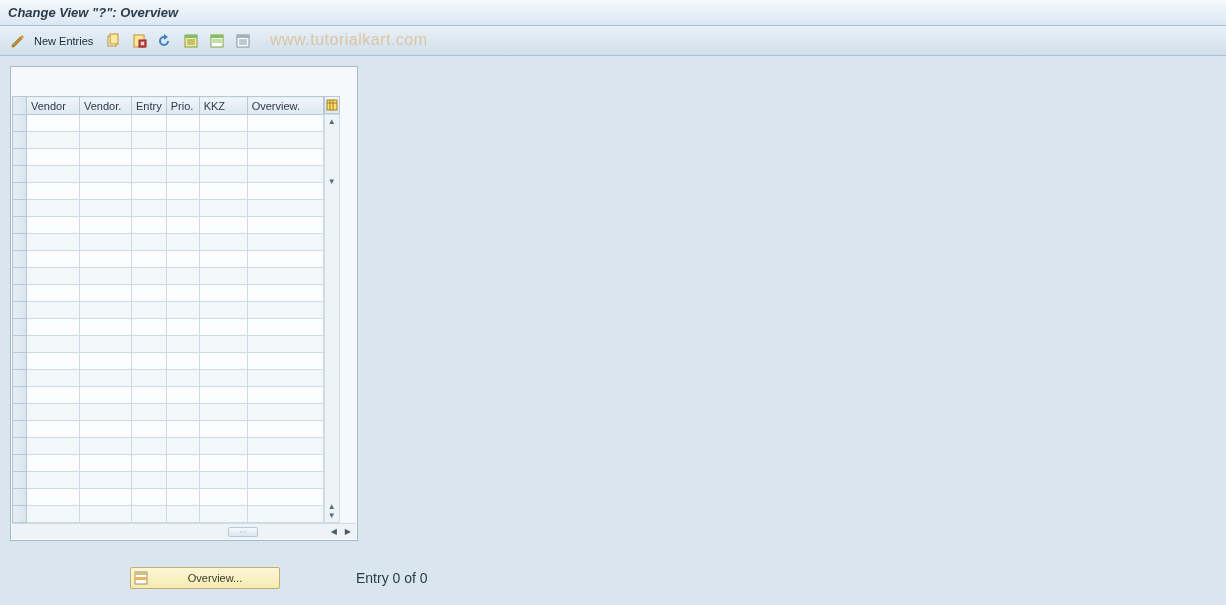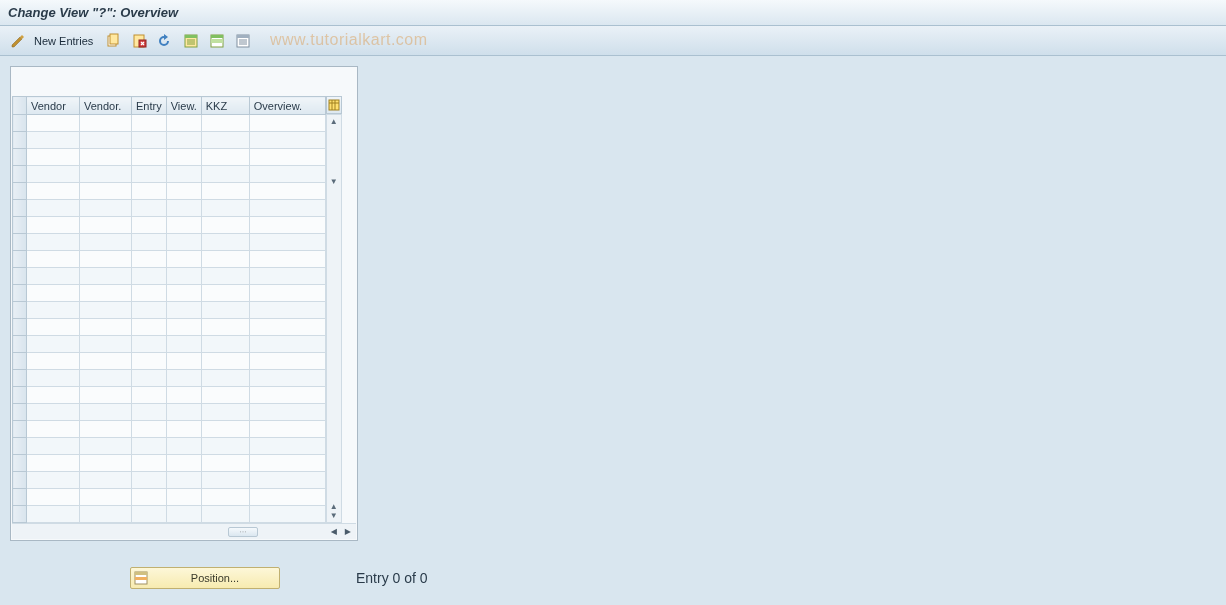--- a/index.html
+++ b/index.html
@@ -287,21 +287,21 @@
 <div class="content">
   <div class="table-container">
     <div class="table-inner">
       <table class="table-grid">
         <thead>
           <tr>
             <th class="corner-cell row-selector"></th>
             <th class="col-vendor">Vendor</th>
             <th class="col-instrum">Vendor.</th>
             <th class="col-kart">Entry</th>
-            <th class="col-prio">View.</th>
+            <th class="col-prio">Prio.</th>
             <th class="col-kkz">KKZ</th>
             <th class="col-handelspl">Overview.</th>
           </tr>
         </thead>
         <tbody id="table-body">
         <tr>
               <td class="row-selector"></td>
               <td class="col-vendor"></td>
               <td class="col-instrum"></td>
               <td class="col-kart"></td>
@@ -550,16 +550,16 @@
 
 <div class="footer">
   <div class="position-btn">
     <span class="picon">
       <svg width="14" height="14">
           <rect x="1" y="1" width="12" height="12" fill="#fff" stroke="#a09060"></rect>
           <rect x="1" y="1" width="12" height="3" fill="#d0c080"></rect>
           <rect x="1" y="6" width="12" height="3" fill="#f0b060"></rect>
         </svg>
     </span>
-    <span class="ptext">Position...</span>
+    <span class="ptext">Overview...</span>
   </div>
   <span class="entry-text">Entry 0 of 0</span>
 </div>
 
 </body></html>

